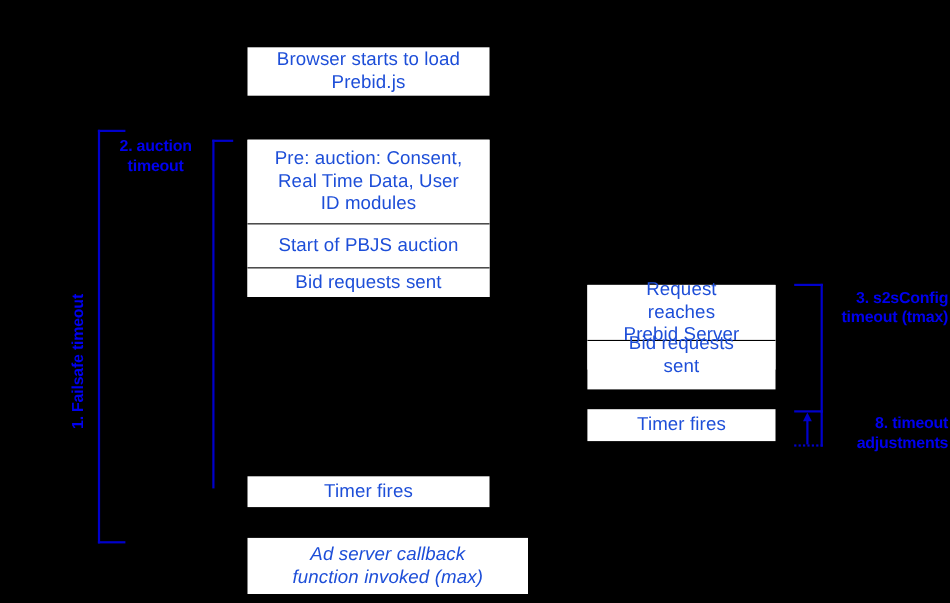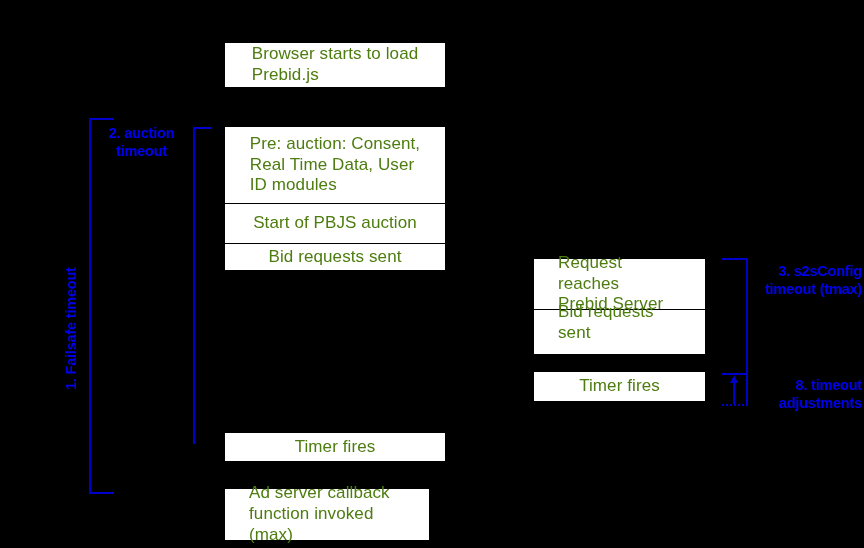--- a/index.html
+++ b/index.html
@@ -9,25 +9,25 @@
     font-family:"Liberation Sans", sans-serif;
     overflow:hidden;
     position:relative;
   }
   #stage { position:absolute; left:0; top:0; width:864px; height:548px; }
 
   
   .box {
     position:absolute;
     background:#ffffff;
-    color:#4d7c0f;
+    color:#1d4ed8;
     display:flex;
     align-items:center;
     justify-content:center;
-    text-align:left;
+    text-align:center;
     font-size:17px;
     line-height:1.22;
     letter-spacing:0.1px;
     box-sizing:border-box;
     padding:2px 24px;
     white-space:pre-line;
   }
   .stack {
     position:absolute;
     background:#ffffff;
@@ -92,21 +92,21 @@
     <div class="box" style="height:76px;">Pre: auction: Consent,
 Real Time Data, User
 ID modules</div>
     <div class="box" style="height:40px;">Start of PBJS auction</div>
     <div class="box" style="height:27px;">Bid requests sent</div>
   </div>
 
 
   <div class="box" style="left:225px; top:433px; width:220px; height:28px;">Timer fires</div>
 
-  <div class="box" style="left:225px; top:489px; width:204px; height:51px;">Ad server callback
+  <div class="box" style="left:225px; top:489px; width:255px; height:51px;font-style:italic;">Ad server callback
 function invoked (max)</div>
 
   <div class="stack" style="left:534px; top:259px; width:171px; height:95px;">
     <div class="box" style="height:50px;">Request reaches
 Prebid Server</div>
     <div class="box" style="height:27px;">Bid requests sent</div>
   </div>
 
   <div class="box" style="left:534px; top:372px; width:171px; height:29px;">Timer fires</div>
 

